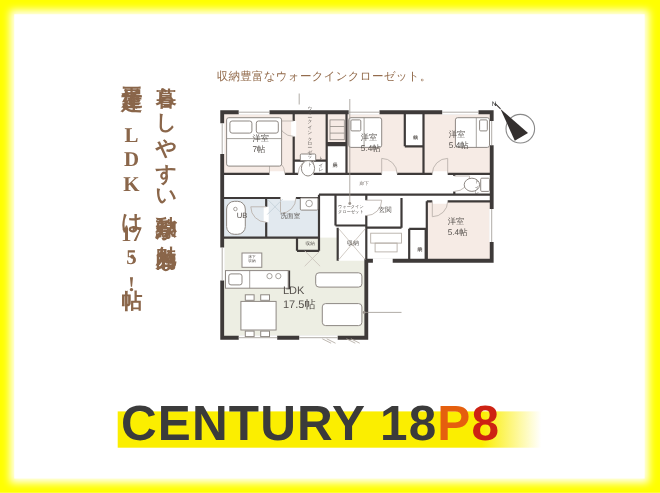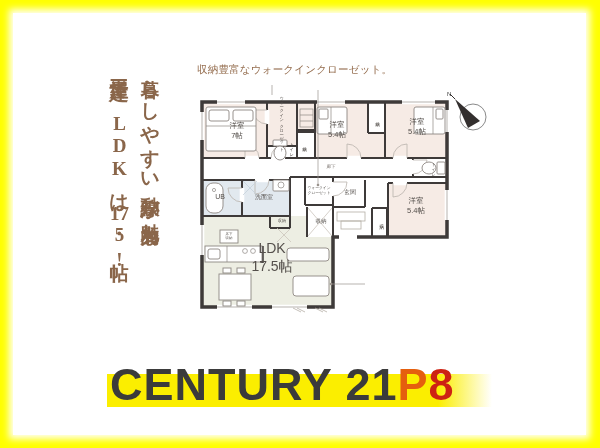--- a/index.html
+++ b/index.html
@@ -45,21 +45,21 @@
   .furn{stroke:#8d8782;stroke-width:.9;fill:#ffffff;}
   .furnl{stroke:#8d8782;stroke-width:.7;fill:none;}
   .arc{stroke:#b9b2ac;stroke-width:.8;fill:none;}
   .lead{stroke:#9a938c;stroke-width:.7;fill:none;}
   .xmark{stroke:#ccc5bd;stroke-width:.8;fill:none;}
   .xmark-b{stroke:#c5d1da;stroke-width:.8;fill:none;}
   .porch{stroke:#b5aea6;stroke-width:.8;fill:none;}
   
   .pl{
     position:absolute;transform:translate(-50%,-50%);
-    color:var(--label_gray,#55504c);text-align:center;line-height:1.3;
+    color:var(--label_gray,#55504c);text-align:left;line-height:1.3;
     white-space:nowrap;
   }
   .pl .ln{display:block;}
   .v{writing-mode:vertical-rl;text-orientation:upright;letter-spacing:.6px;line-height:1.05;}
   
   .logo-strip{
     position:absolute;left:107px;top:374px;width:385px;height:33px;
     background:linear-gradient(90deg,var(--logo_strip,#fbee00) 0%,var(--logo_strip,#fbee00) 86%,rgba(251,238,0,0) 100%);
   }
   .logo-text{
@@ -215,20 +215,20 @@
   <div class="pl" style="left:321px;top:222px;font-size:5.5px;">収納</div>
   <div class="pl v" style="left:381px;top:221px;font-size:4.5px;">収納</div>
   <div class="pl" style="left:416px;top:206px;font-size:7.5px;">
     <span class="ln">洋室</span>
     <span class="ln">5.4帖</span>
   </div>
   <div class="pl" style="left:229px;top:236px;font-size:3.4px;">
     <span class="ln">床下</span>
     <span class="ln">収納</span>
   </div>
-  <div class="pl" style="left:272px;top:257px;font-size:14px;">
+  <div class="pl" style="left:272px;top:271px;font-size:10px;">
     <span class="ln">LDK</span>
     <span class="ln">17.5帖</span>
   </div>
 </div>
 
 <div class="logo-strip"></div>
-<div class="logo-text"><span>CENTURY 21</span><span class="logo-p">P</span><span class="logo-8">8</span></div>
+<div class="logo-text"><span>CENTURY 18</span><span class="logo-p">P</span><span class="logo-8">8</span></div>
 
 </body></html>

